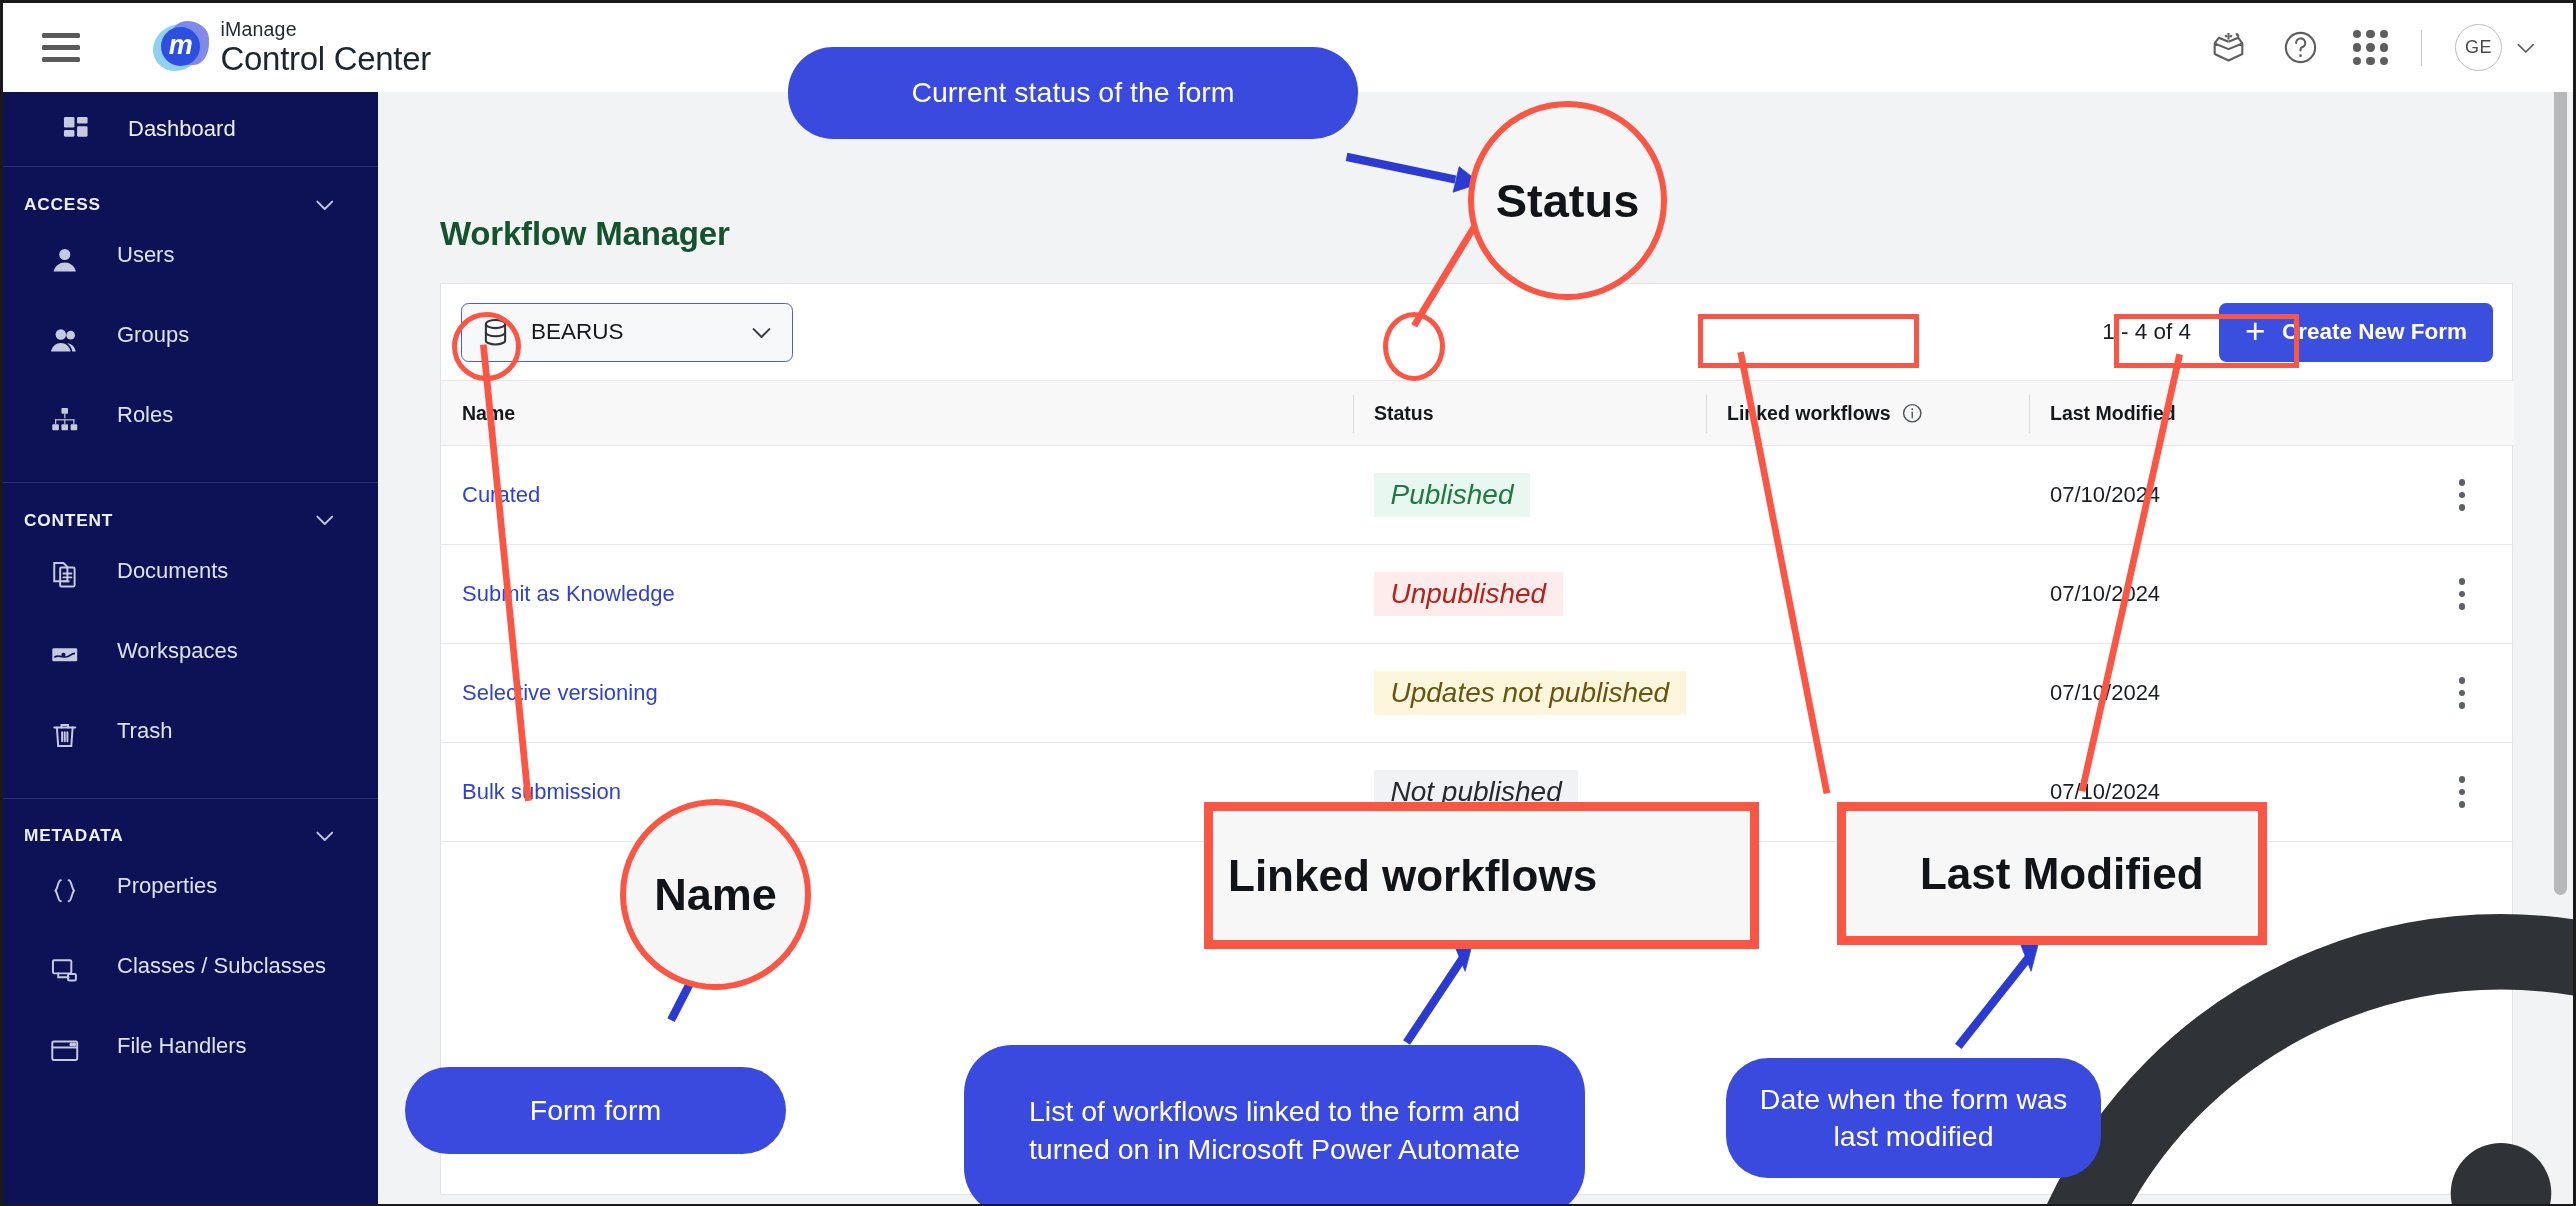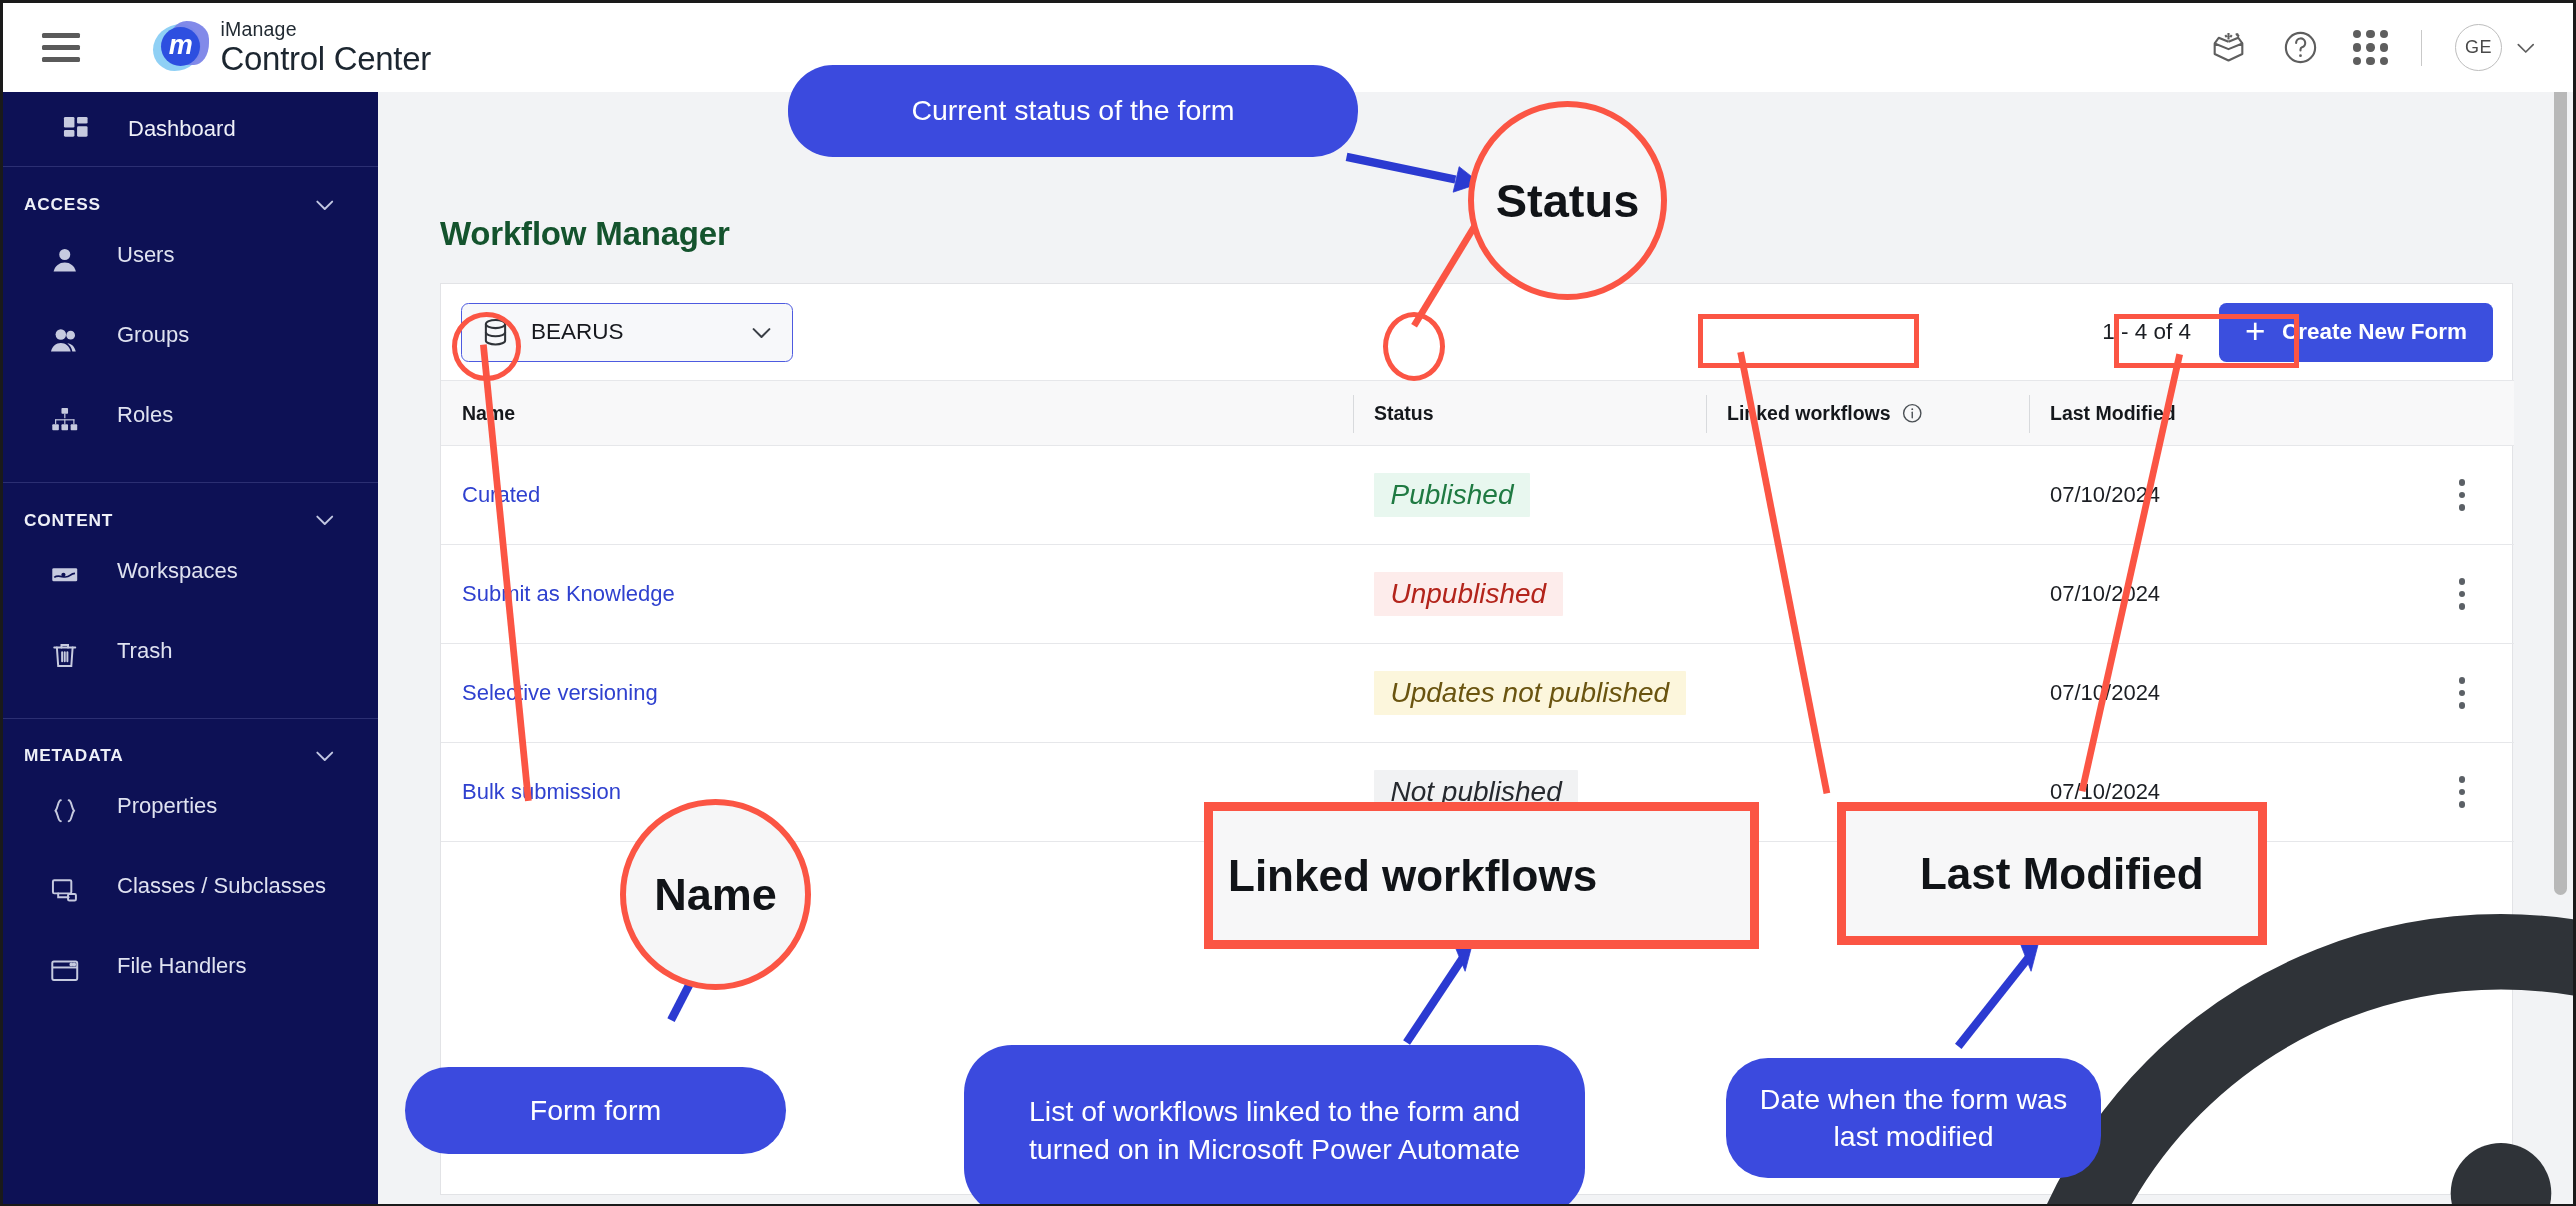--- a/index.html
+++ b/index.html
@@ -390,20 +390,30 @@
     </div>
     <div class="sb-sep"></div>
 
     <div class="sb-group">
       <div class="gl">CONTENT</div>
       <div class="chev">
         <svg viewBox="0 0 24 24" fill="none" stroke="currentColor" stroke-width="1.8" stroke-linecap="round" stroke-linejoin="round">
             <path d="M5 9 L12 16 L19 9"></path>
           </svg>
       </div>
+    </div>
+    <div class="sb-item">
+      <div class="ico">
+        <svg viewBox="0 0 24 24" fill="none" stroke="#c6cadf" stroke-width="1.5">
+            <path d="M4 3h7l3 3v11H4z"></path>
+            <rect x="8.5" y="6.5" width="11" height="14.5" rx="1" fill="none"></rect>
+            <path d="M11 11h6M11 14h6M11 17h4" stroke-linecap="round"></path>
+          </svg>
+      </div>
+      <div class="lbl">Documents</div>
     </div>
     <div class="sb-item">
       <div class="ico">
         <svg viewBox="0 0 24 24">
             <rect x="2.5" y="7" width="19" height="10" rx="1" fill="#c6cadf"></rect>
             <path d="M4 14c4-3 8 2 12-1.5 1.3-1.1 2.6-1.6 3.8-1.6" fill="none" stroke="#0d1155" stroke-width="1.3"></path>
             <circle cx="11" cy="12" r="1.6" fill="#0d1155"></circle>
           </svg>
       </div>
       <div class="lbl">Workspaces</div>
@@ -649,21 +659,21 @@
               <circle cx="12" cy="7.6" r="1" fill="currentColor" stroke="none"></circle>
             </svg>
         </span>
       </div>
     </div>
 
     <div class="mag-box" style="left:1834px; top:799px; width:430px; height:143px; font-size:44px; justify-content:center;">
       <span style="padding-left:19.5px;">Last Modified</span>
     </div>
 
-    <div class="callout" style="left:785px; top:62px; width:570px; height:92px;">
+    <div class="callout" style="left:785px; top:44px; width:570px; height:92px;">
       <span>Current status of the form</span>
     </div>
 
     <div class="callout" style="left:402px; top:1064px; width:381px; height:87px;">
       <span>Form form</span>
     </div>
 
     <div class="callout" style="left:961px; top:1042px; width:621px; height:171px; border-radius:48px;">
       <span style="padding:0 22.5px;">List of workflows linked to the form and turned on in Microsoft Power Automate</span>
     </div>

